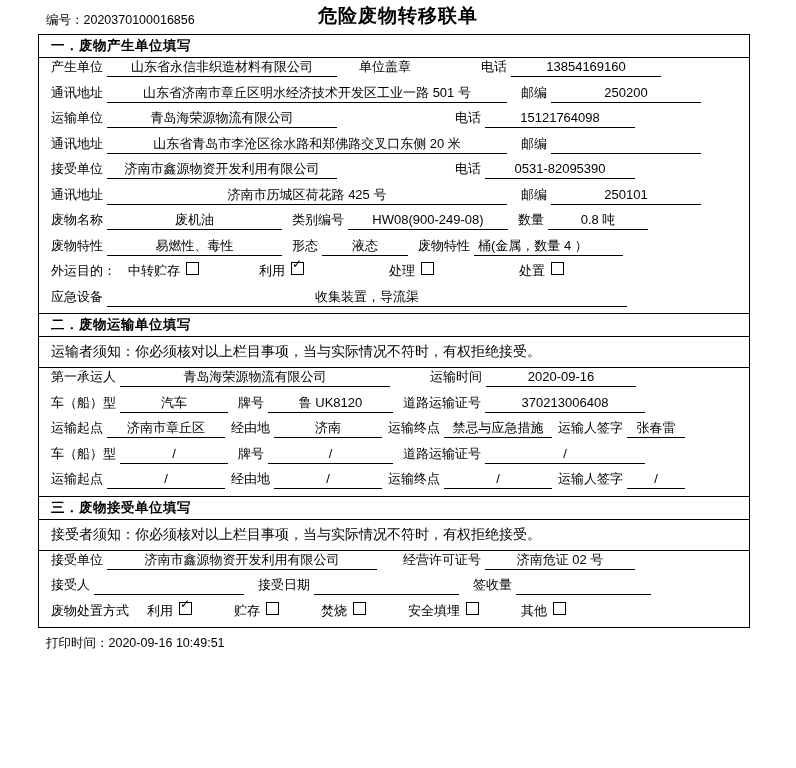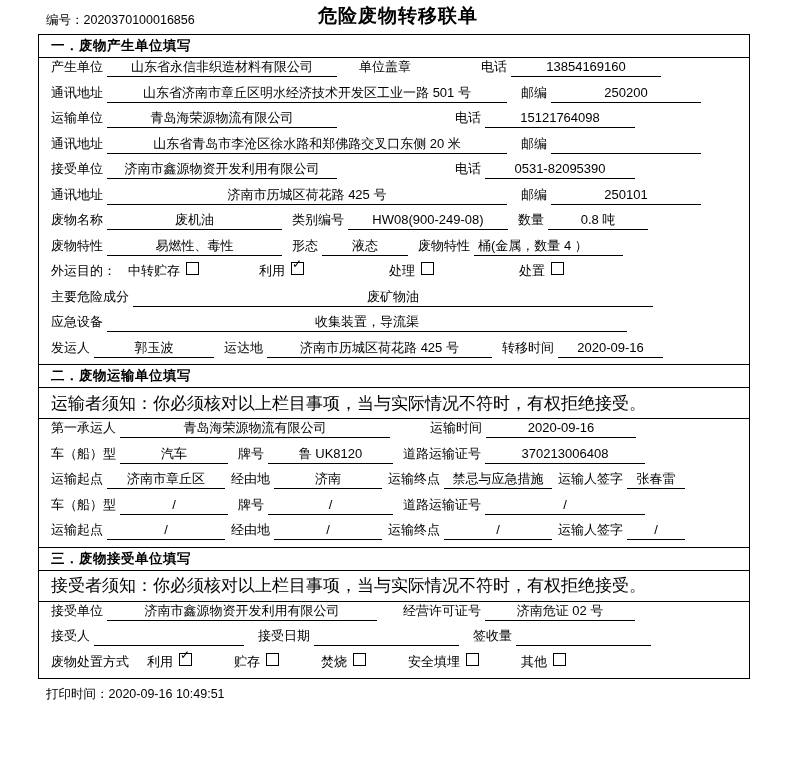--- a/index.html
+++ b/index.html
@@ -76,21 +76,21 @@
     font-size: 13px;
     height: 18px;
     line-height: 18px;
     vertical-align: middle;
     overflow: hidden;
     white-space: nowrap;
   }
   .field.l { text-align: left; padding-left: 4px; }
   .gap { display: inline-block; }
   .note {
-    font-size: 17px;
+    font-size: 14px;
     padding-left: 12px;
   }
   .cb {
     display: inline-block;
     width: 11px;
     height: 11px;
     border: 1px solid #000;
     vertical-align: -1px;
     margin-left: 6px;
     position: relative;
@@ -256,53 +256,31 @@
           <span class="gap" style="width:85px"></span>
           <span>处理</span>
           <span class="cb"></span>
           <span class="gap" style="width:85px"></span>
           <span>处置</span>
           <span class="cb"></span>
         </div>
       </td>
     </tr>
 
-    <tr>
-      <td>
-        <div class="flexline">
-          <span class="lblx">主要危险成分</span>
-          <span class="field" style="width:520px">废矿物油</span>
-        </div>
-      </td>
-    </tr>
 
 
     <tr>
       <td>
         <div class="flexline">
           <span class="lblx">应急设备</span>
           <span class="field" style="width:520px">收集装置，导流渠</span>
         </div>
       </td>
     </tr>
 
-    <tr>
-      <td>
-        <div class="flexline">
-          <span class="lblx">发运人</span>
-          <span class="field" style="width:120px">郭玉波</span>
-          <span class="gap" style="width:10px"></span>
-          <span class="lblx">运达地</span>
-          <span class="field" style="width:225px">济南市历城区荷花路 425 号</span>
-          <span class="gap" style="width:10px"></span>
-          <span class="lblx">转移时间</span>
-          <span class="field" style="width:105px">2020-09-16</span>
-        </div>
-      </td>
-    </tr>
 
     <tr>
       <td class="sec-head">二．废物运输单位填写</td>
     </tr>
 
     <tr>
       <td style="height:30px;border-bottom:1px solid #000;">
         <div class="note">运输者须知：你必须核对以上栏目事项，当与实际情况不符时，有权拒绝接受。</div>
       </td>
     </tr>

